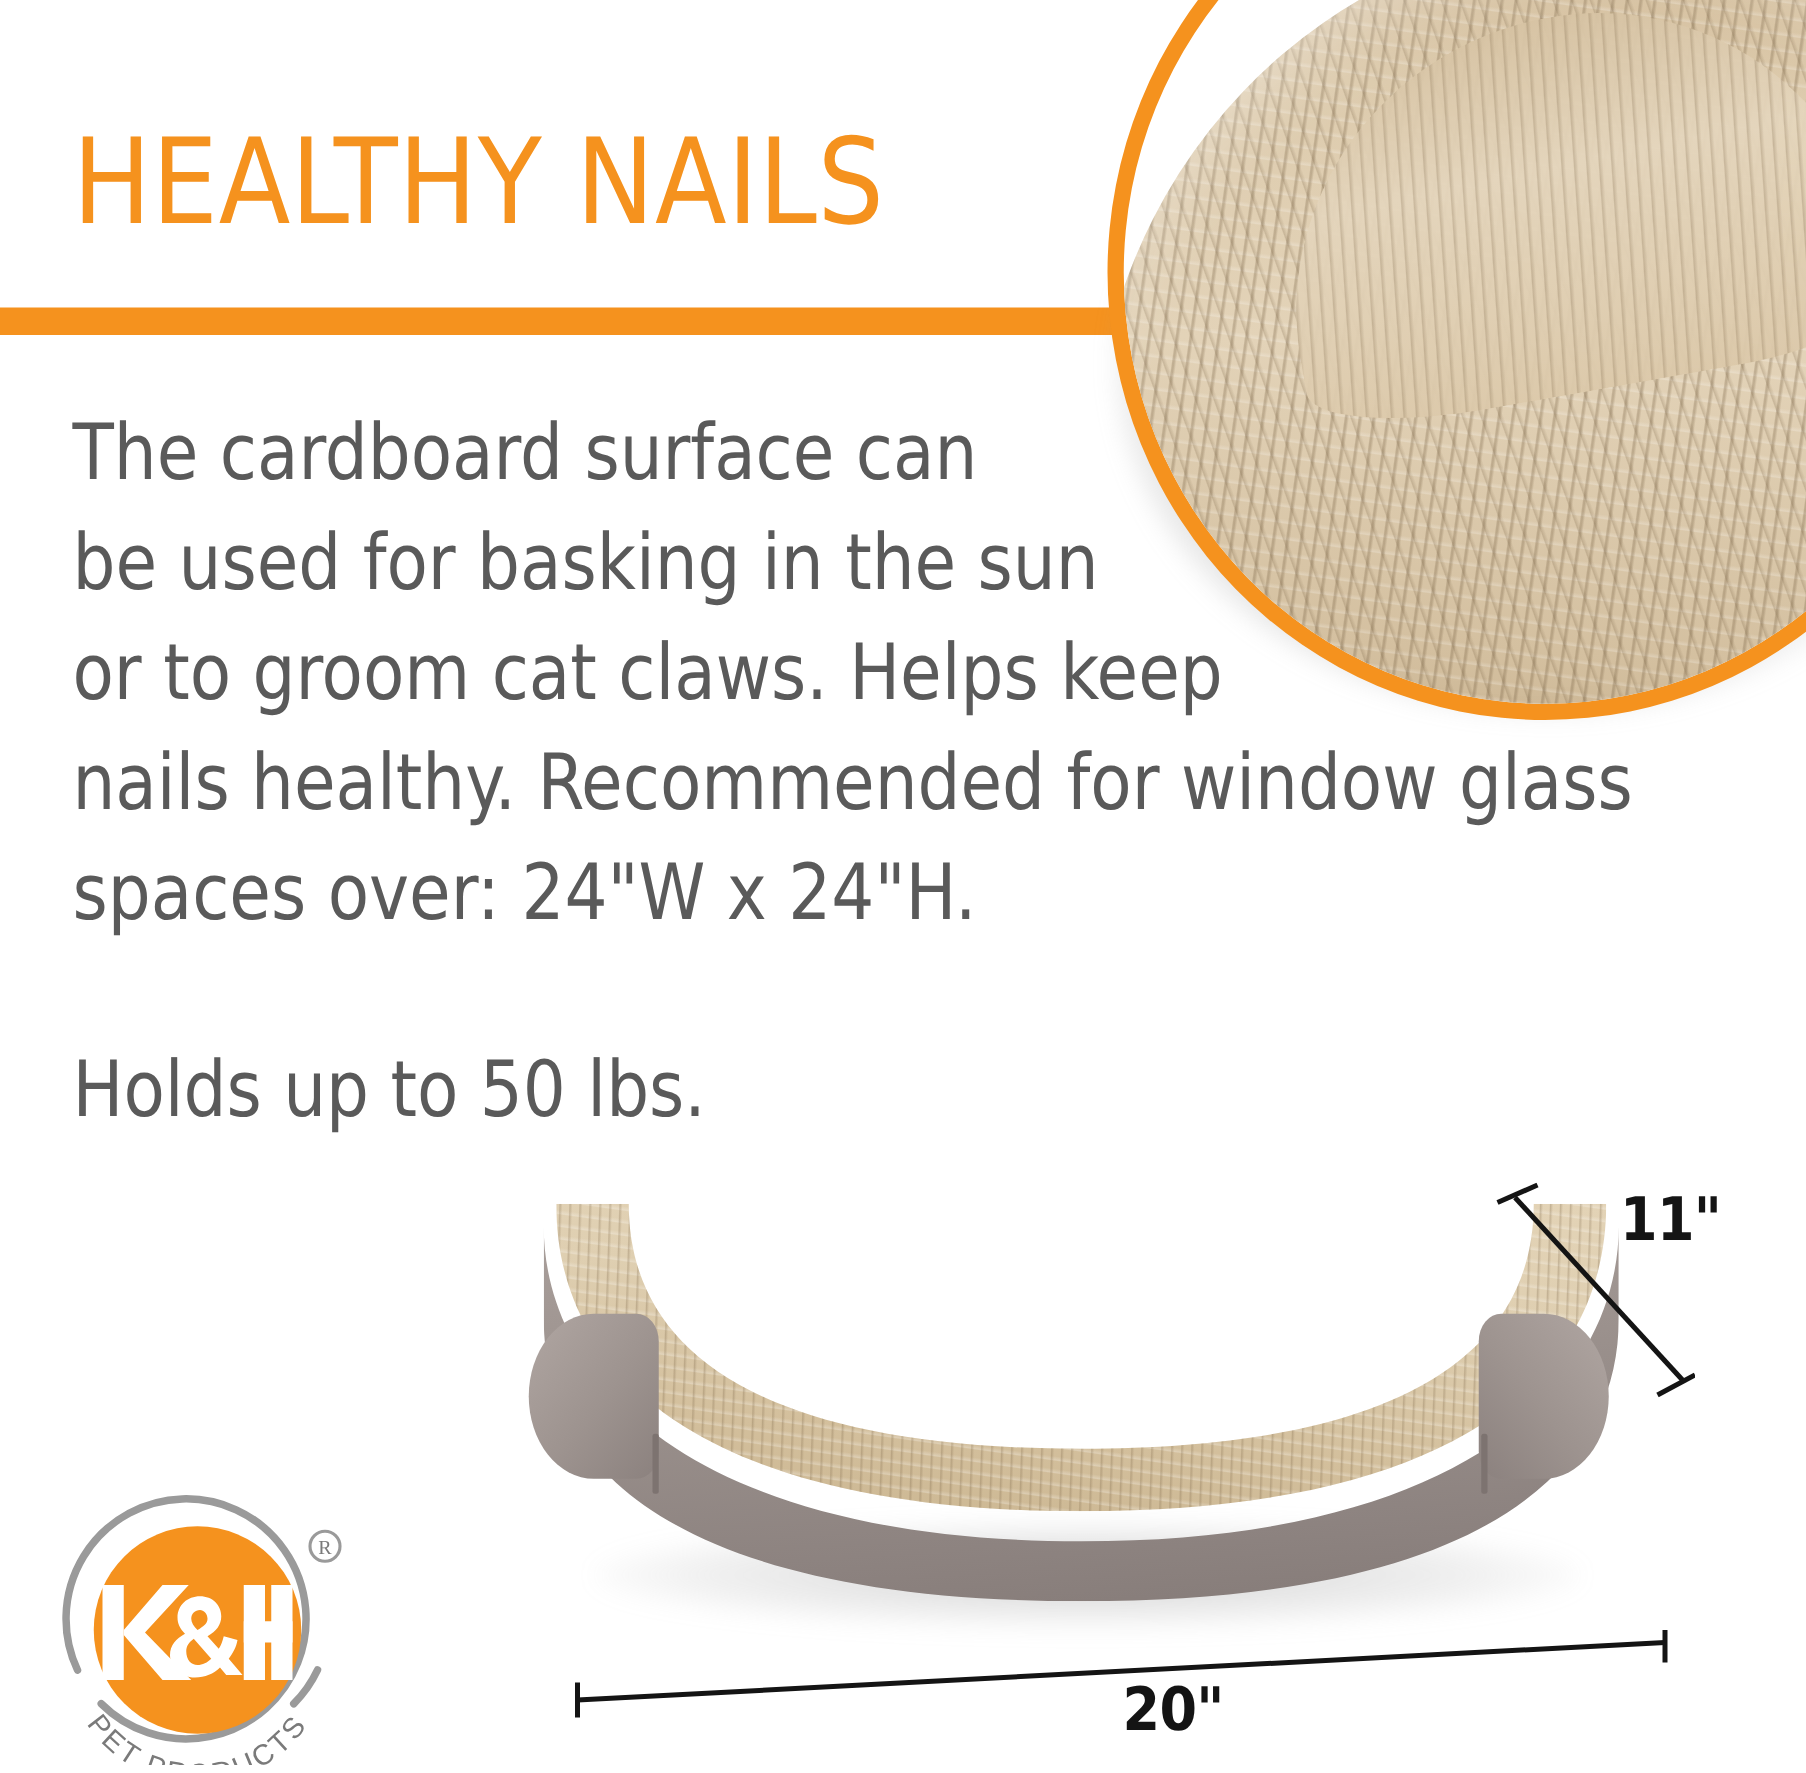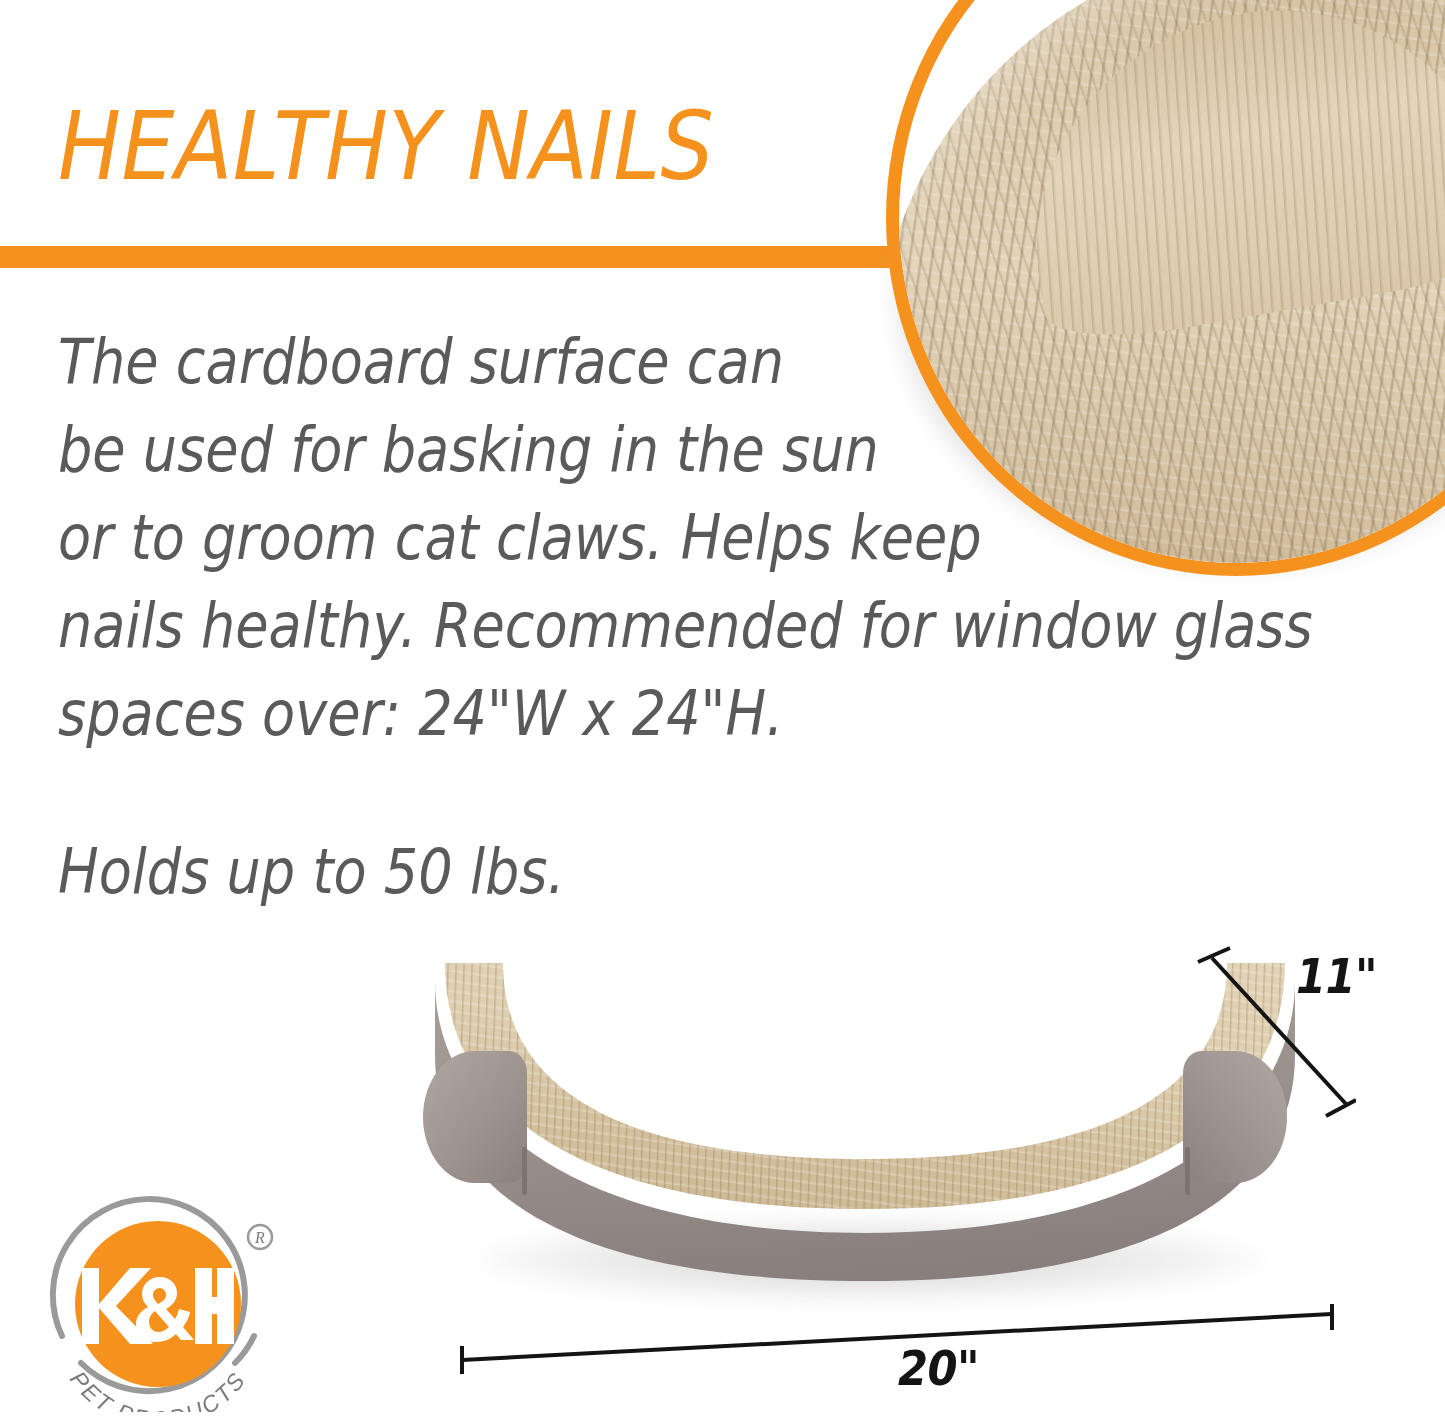--- a/index.html
+++ b/index.html
@@ -14,21 +14,20 @@
     overflow: hidden;
     font-family: "Liberation Sans", sans-serif;
   }
 
   
   #page {
     position: absolute;
     left: 0; top: 0;
     width: 1445px; height: 1418px;
     background: #ffffff;
-    font-style: italic;
   }
 
   
   #header-title {
     position: absolute;
     left: 58px;
     top: 96px;
     width: 820px;
     height: 100px;
     color: #F5921E;

